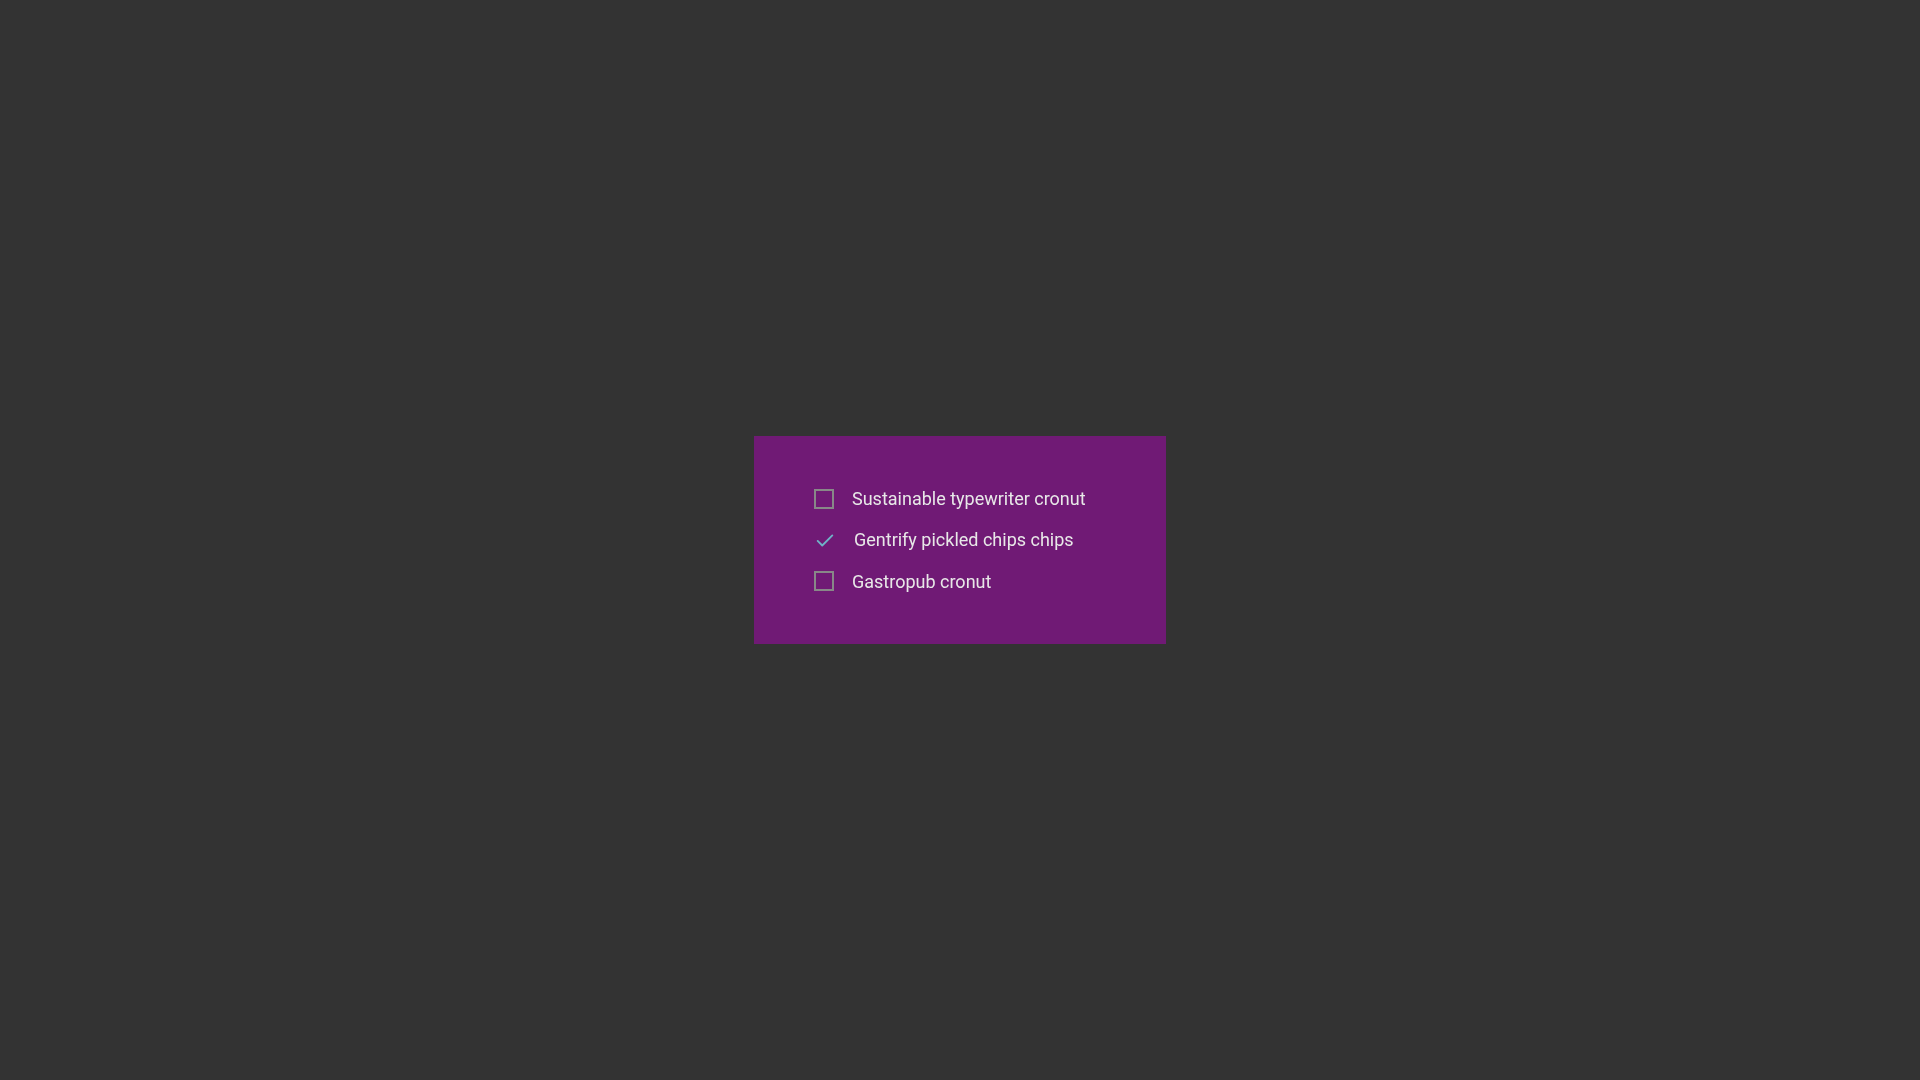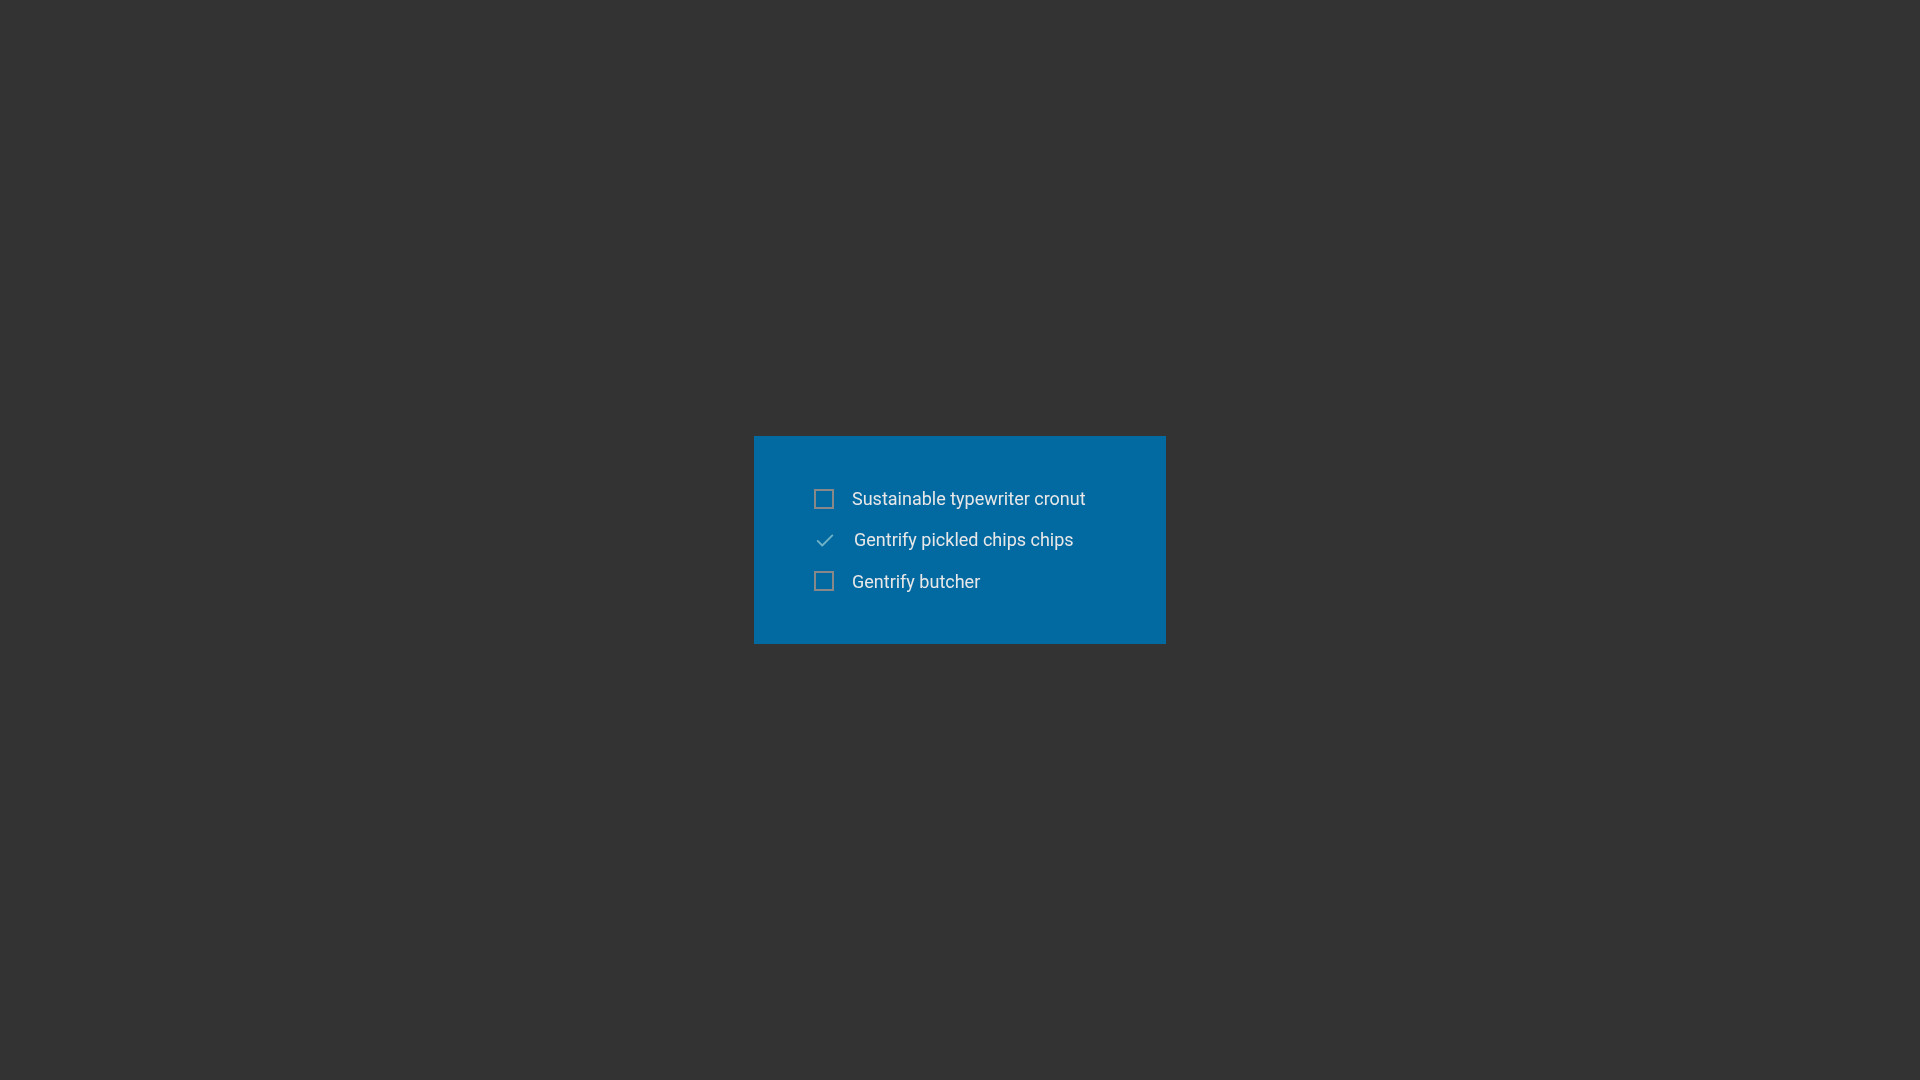--- a/index.html
+++ b/index.html
@@ -10,21 +10,21 @@
     body {
       width: 1920px;
       height: 1080px;
       background-color: #333333;
       font-family: -apple-system, BlinkMacSystemFont, "Segoe UI", Roboto, "Helvetica Neue", Arial, sans-serif;
       display: flex;
       align-items: center;
       justify-content: center;
     }
     .panel {
-      background-color: #0369a1;
+      background-color: #701a75;
       padding: 50px 60px;
       width: 412px;
     }
     .checkbox-row {
       display: flex;
       align-items: center;
       gap: 18px;
       margin-bottom: 16px;
       cursor: pointer;
     }
@@ -70,15 +70,15 @@
   <div class="checkbox-row">
     <span class="checkbox-check">
       <svg viewBox="0 0 24 24" fill="none" stroke="#6FB3C7" stroke-width="2" stroke-linecap="round" stroke-linejoin="round">
         <polyline points="4,13 9,18 20,7"></polyline>
       </svg>
     </span>
     <span class="checkbox-label">Gentrify pickled chips chips</span>
   </div>
   <div class="checkbox-row">
     <span class="checkbox-box"></span>
-    <span class="checkbox-label">Gentrify butcher</span>
+    <span class="checkbox-label">Gastropub cronut</span>
   </div>
 </div>
 
 </body></html>

